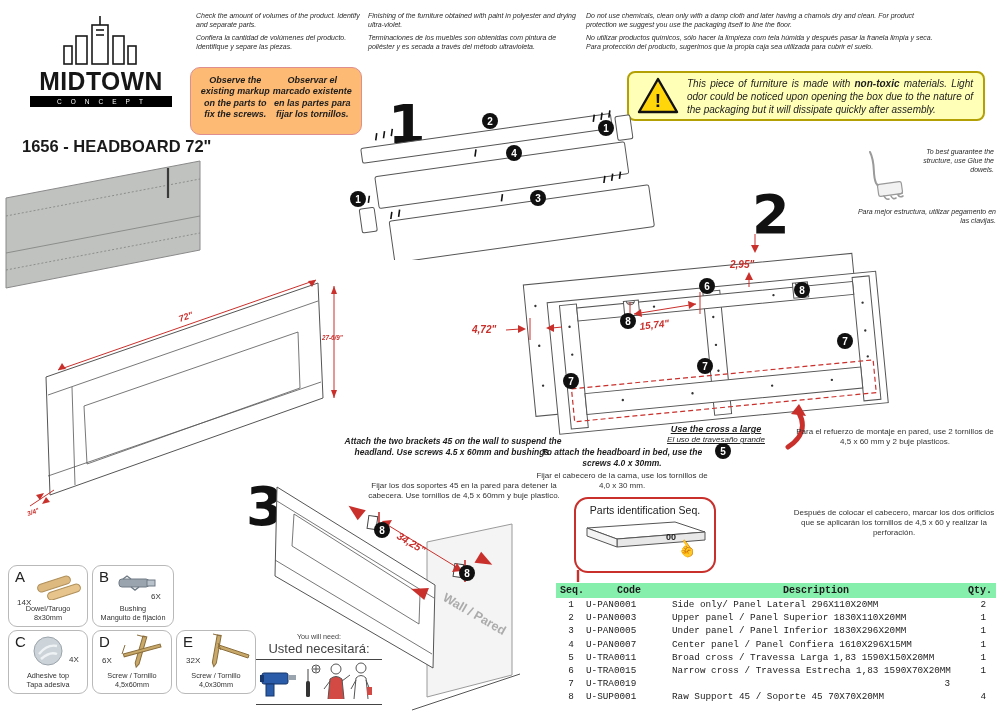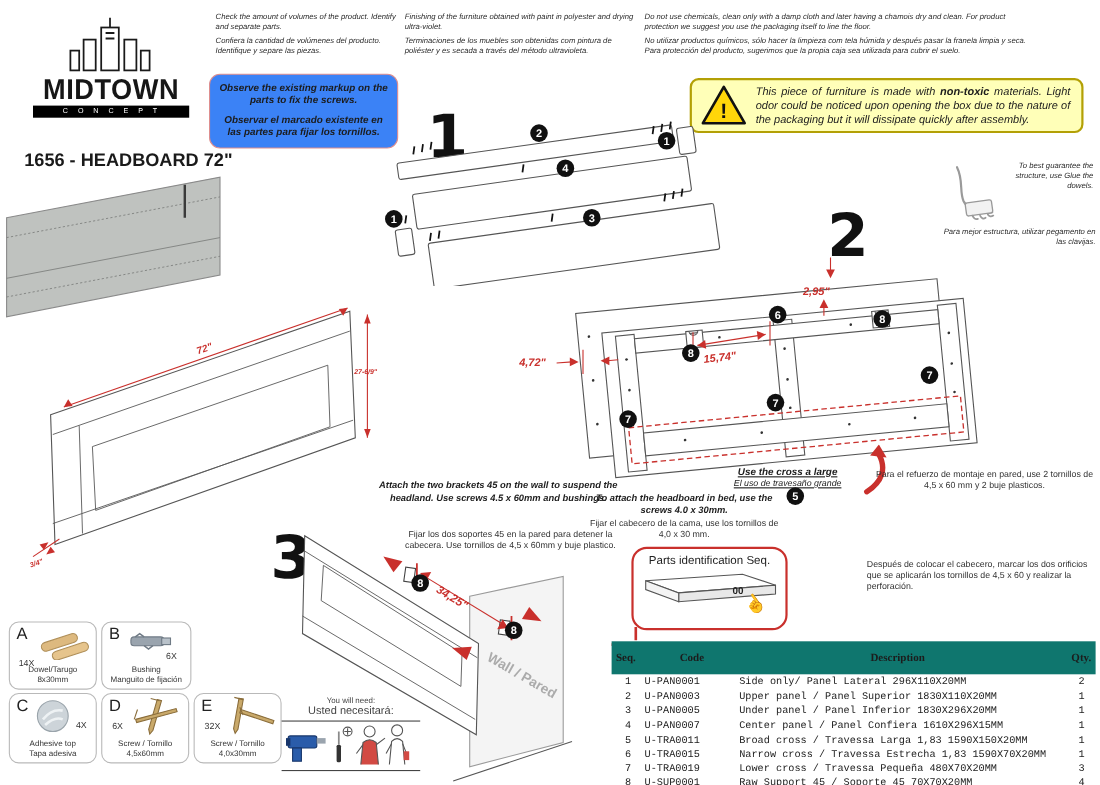--- a/index.html
+++ b/index.html
@@ -7,34 +7,34 @@
        font-family:"Liberation Sans",sans-serif;color:#1c1c1c;}
   .abs{position:absolute;}
   .b{font-weight:bold;}
   .ctr{text-align:center;}
   .rt{text-align:right;}
   .note{font-size:7px;line-height:1.28;font-style:italic;color:#2a2a2a;}
   .note p{margin:0 0 4px 0;}
   .stepnote-en{font-size:8.5px;font-weight:bold;font-style:italic;line-height:1.25;}
   .stepnote-es{font-size:8px;line-height:1.25;margin-top:3px;color:#333;}
   .bignum{font-size:54px;font-weight:900;color:#111;font-family:"DejaVu Sans",sans-serif;line-height:1;}
-  .markup-box{border:1.6px solid #de8e8e;border-radius:10px;background:#3b82f6;
-      display:flex;flex-direction:column;padding:4px 8px;}
+  .markup-box{border:1.6px solid #de8e8e;border-radius:10px;background:#fdba74;
+      display:flex;flex-direction:row;padding:4px 8px;}
   .markup-box p{margin:3px 0;font-size:9px;font-weight:bold;font-style:italic;text-align:center;line-height:1.25;}
   .warn-box{border:2px solid #b3a005;border-radius:8px;background:#ffffb8;
       display:flex;align-items:center;gap:8px;padding:3px 10px 3px 8px;}
   .warn-text{font-size:10px;font-style:italic;line-height:1.3;text-align:justify;}
   .hwbox{border:1.5px solid #b9b9b9;border-radius:9px;background:#fff;position:absolute;}
   .hw-letter{position:absolute;left:6px;top:2px;font-size:15px;color:#222;}
   .hw-qty{position:absolute;font-size:8px;color:#333;}
   .hw-label{position:absolute;left:0;right:0;bottom:4px;text-align:center;font-size:7.3px;line-height:1.25;color:#333;}
   .ptable{position:absolute;left:556px;top:583px;width:440px;}
   .prow{display:grid;grid-template-columns:30px 86px 288px 36px;}
-  .phead{background:#0f766e;font-family:Liberation Serif, serif;font-weight:bold;font-size:10px;
-         height:30px;align-items:center;}
+  .phead{background:#86efac;font-family:Liberation Mono, monospace;font-weight:bold;font-size:10px;
+         height:15px;align-items:center;}
   .pbody .prow{font-family:"Liberation Mono",monospace;font-size:9.3px;height:13.2px;align-items:center;}
   .cell-seq{text-align:center;}
   .cell-qty{text-align:right;padding-right:10px;}
   .redline{stroke:#c9302c;stroke-width:1;fill:none;}
   .redfill{fill:#c9302c;}
   .rtext{fill:#c9302c;font-style:italic;font-weight:bold;}
   .callout circle{fill:#101010;}
   .callout text{fill:#fff;font-size:10px;font-weight:bold;text-anchor:middle;}
   .wood{fill:#fff;stroke:#555;stroke-width:1;}
 </style>
@@ -326,21 +326,21 @@
       <circle cx="120" cy="58" r="8"></circle>
       <text x="120" y="61.7">8</text>
     </g>
   <g class="callout">
       <circle cx="205" cy="101" r="8"></circle>
       <text x="205" y="104.7">8</text>
     </g>
 </svg>
 
 <div class="abs" style="left:788px;top:503px;width:212px;">
-  <div class="stepnote-es" style="margin-top:5px;">Después de colocar el cabecero, marcar los dos orificios que se aplicarán los tornillos de 4,5 x 60 y realizar la perforación.</div>
+  <div class="stepnote-es" style="margin-top:5px;text-align:center;">Después de colocar el cabecero, marcar los dos orificios que se aplicarán los tornillos de 4,5 x 60 y realizar la perforación.</div>
 </div>
 
 <div class="abs" style="left:574px;top:497px;width:142px;height:76px;border:2.5px solid #c9302c;border-radius:14px;background:#fff;box-sizing:border-box;">
   <div class="ctr" style="font-size:10.5px;margin-top:5px;color:#222;">Parts identification Seq.</div>
   <svg width="132" height="44" viewBox="0 0 132 44" style="display:block;margin:2px auto 0;">
     <polygon points="8,10 96,4 126,14 38,21" fill="#fff" stroke="#555" stroke-width="1"></polygon>
     <polygon points="38,21 126,14 126,22 38,29" fill="#e8e8e8" stroke="#555" stroke-width="1"></polygon>
     <polygon points="8,10 38,21 38,29 8,18" fill="#f4f4f4" stroke="#555" stroke-width="1"></polygon>
     <text x="92" y="22" font-size="9" font-weight="bold" fill="#222" text-anchor="middle">00</text>
     <text x="100" y="42" font-size="16" fill="#111" transform="rotate(-35 100 38)">☝</text>
@@ -390,21 +390,20 @@
       </div>
     <div class="prow">
         <div class="cell-seq">6</div>
         <div>U-TRA0015</div>
         <div>Narrow cross / Travessa Estrecha 1,83 1590X70X20MM</div>
         <div class="cell-qty">1</div>
       </div>
     <div class="prow">
         <div class="cell-seq">7</div>
         <div>U-TRA0019</div>
-        <div>Lower cross / Travessa Pequeña 480X70X20MM</div>
         <div class="cell-qty">3</div>
       </div>
     <div class="prow">
         <div class="cell-seq">8</div>
         <div>U-SUP0001</div>
         <div>Raw Support 45 / Soporte 45 70X70X20MM</div>
         <div class="cell-qty">4</div>
       </div>
   </div>
 </div>
@@ -459,21 +458,21 @@
       <polygon points="16,12 46,22 45,25 15,15" fill="#c9a96a"></polygon>
       <line x1="10" y1="1" x2="18" y2="3"></line>
         <line x1="15" y1="10" x2="18" y2="17"></line>
     </g>
   </svg>
   <div class="hw-label"><span>Screw / Tornillo</span><br><span>4,0x30mm</span></div>
 </div>
 
 <div class="abs ctr" style="left:256px;top:632px;width:126px;">
   <div style="font-size:7.2px;color:#444;">You will need:</div>
-  <div style="font-size:10px;color:#444;">Usted necesitará:</div>
+  <div style="font-size:13px;color:#444;">Usted necesitará:</div>
   <div style="border-top:1.4px solid #444;margin-top:3px;"></div>
   <svg width="122" height="42" viewBox="0 0 122 42" style="display:block;margin:1px auto;">
     <g>
       <rect x="4" y="12" width="26" height="11" rx="2" fill="#2a5caa" stroke="#17366b" stroke-width="1"></rect>
       <rect x="30" y="14" width="8" height="5" fill="#9aa4ae"></rect>
       <rect x="8" y="23" width="8" height="12" fill="#2a5caa" stroke="#17366b" stroke-width="1"></rect>
       <rect x="2" y="14" width="4" height="7" fill="#17366b"></rect>
     </g>
     <g>
       <rect x="48" y="20" width="4" height="16" rx="1.5" fill="#333"></rect>

